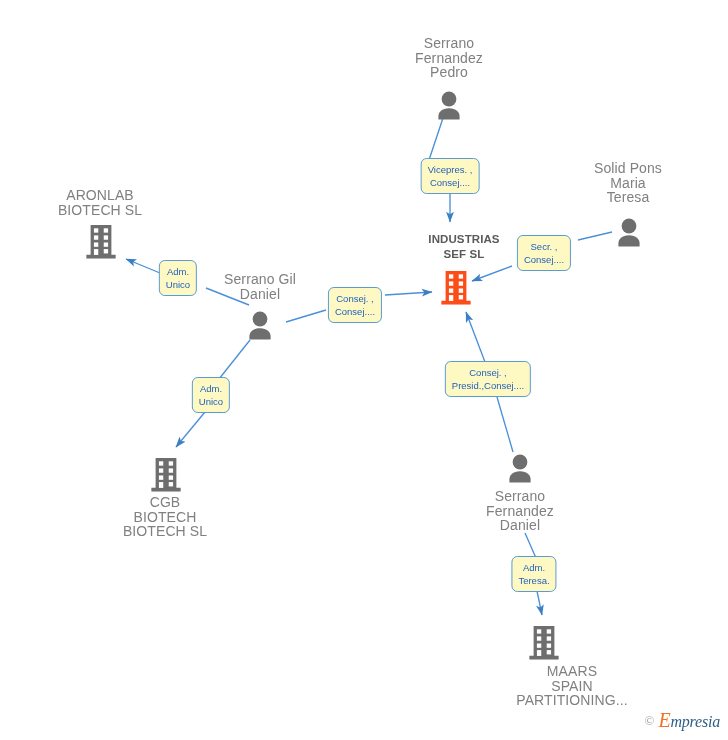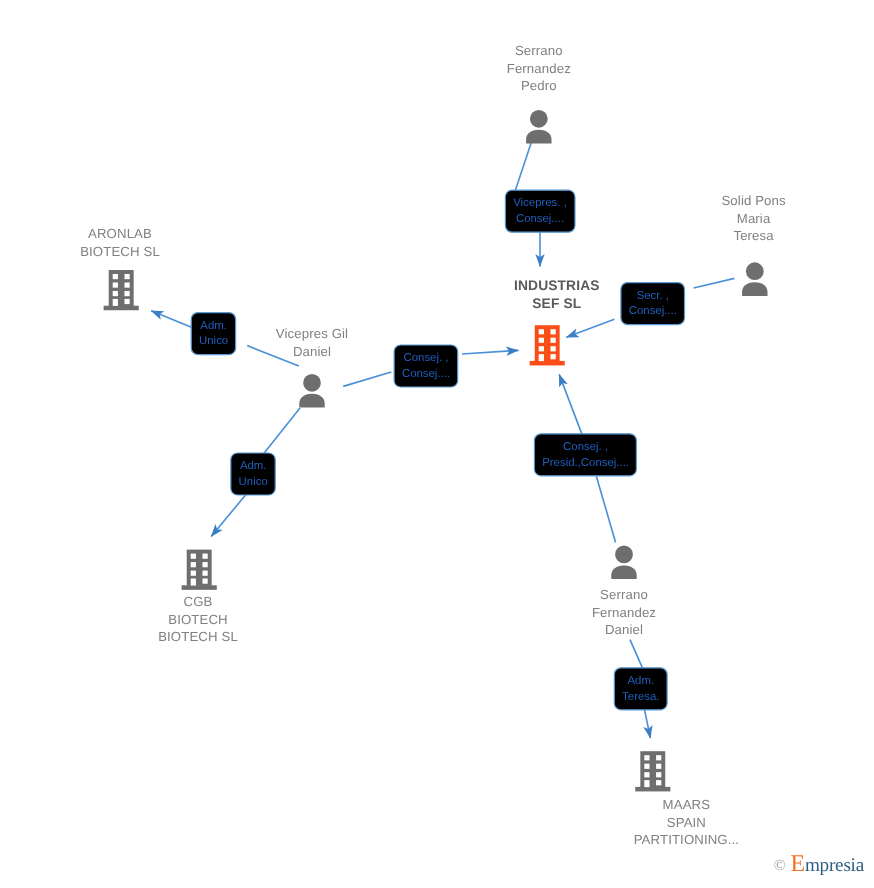--- a/index.html
+++ b/index.html
@@ -20,37 +20,37 @@
     width: 728px;
     height: 740px;
   }
   .node {
     position: absolute;
     transform: translate(-50%, 0);
     text-align: center;
     white-space: nowrap;
   }
   .node-label {
-    font-size: 11px;
+    font-size: 14px;
     line-height: 14.5px;
     color: #808080;
     letter-spacing: 0.1px;
   }
   .node-label.company-main {
     color: #5a5a5a;
     font-weight: bold;
     font-size: 11.5px;
     line-height: 15px;
     margin-left: 16px;
   }
   .rel-box {
     position: absolute;
     transform: translate(-50%, -50%);
     box-sizing: border-box;
-    background: #000000;
+    background: #fef9c3;
     border: 1.4px solid #5b9bd5;
     border-radius: 6px;
     color: #1f5fbf;
     font-size: 9.5px;
     line-height: 13px;
     text-align: center;
     padding: 4px 6px;
     white-space: nowrap;
     font-family: "Liberation Sans", sans-serif;
   }
@@ -64,20 +64,21 @@
     gap: 4px;
     user-select: none;
   }
   .wm-c {
     font-size: 13px;
     color: #9aa4ae;
     font-family: "Liberation Serif", serif;
   }
   .wm-text {
     font-family: "Liberation Serif", serif;
+    font-style: italic;
     font-size: 16px;
     color: #2e5f85;
     letter-spacing: -0.2px;
     text-align: center;
   }
   .wm-text .wm-e {
     color: #ee7326;
     font-size: 20px;
   }
 </style>
@@ -172,21 +173,21 @@
   <div class="node-label">Maria</div>
   <div class="node-label">Teresa</div>
 </div>
 
 <div class="node" style="left:100px; top:188px;">
   <div class="node-label">ARONLAB</div>
   <div class="node-label">BIOTECH SL</div>
 </div>
 
 <div class="node" style="left:260px; top:272px;">
-  <div class="node-label">Vicepres Gil</div>
+  <div class="node-label">Serrano Gil</div>
   <div class="node-label">Daniel</div>
 </div>
 
 <div class="node" style="left:165px; top:495px;">
   <div class="node-label">CGB</div>
   <div class="node-label">BIOTECH</div>
   <div class="node-label">BIOTECH SL</div>
 </div>
 
 <div class="node" style="left:520px; top:489px;">

